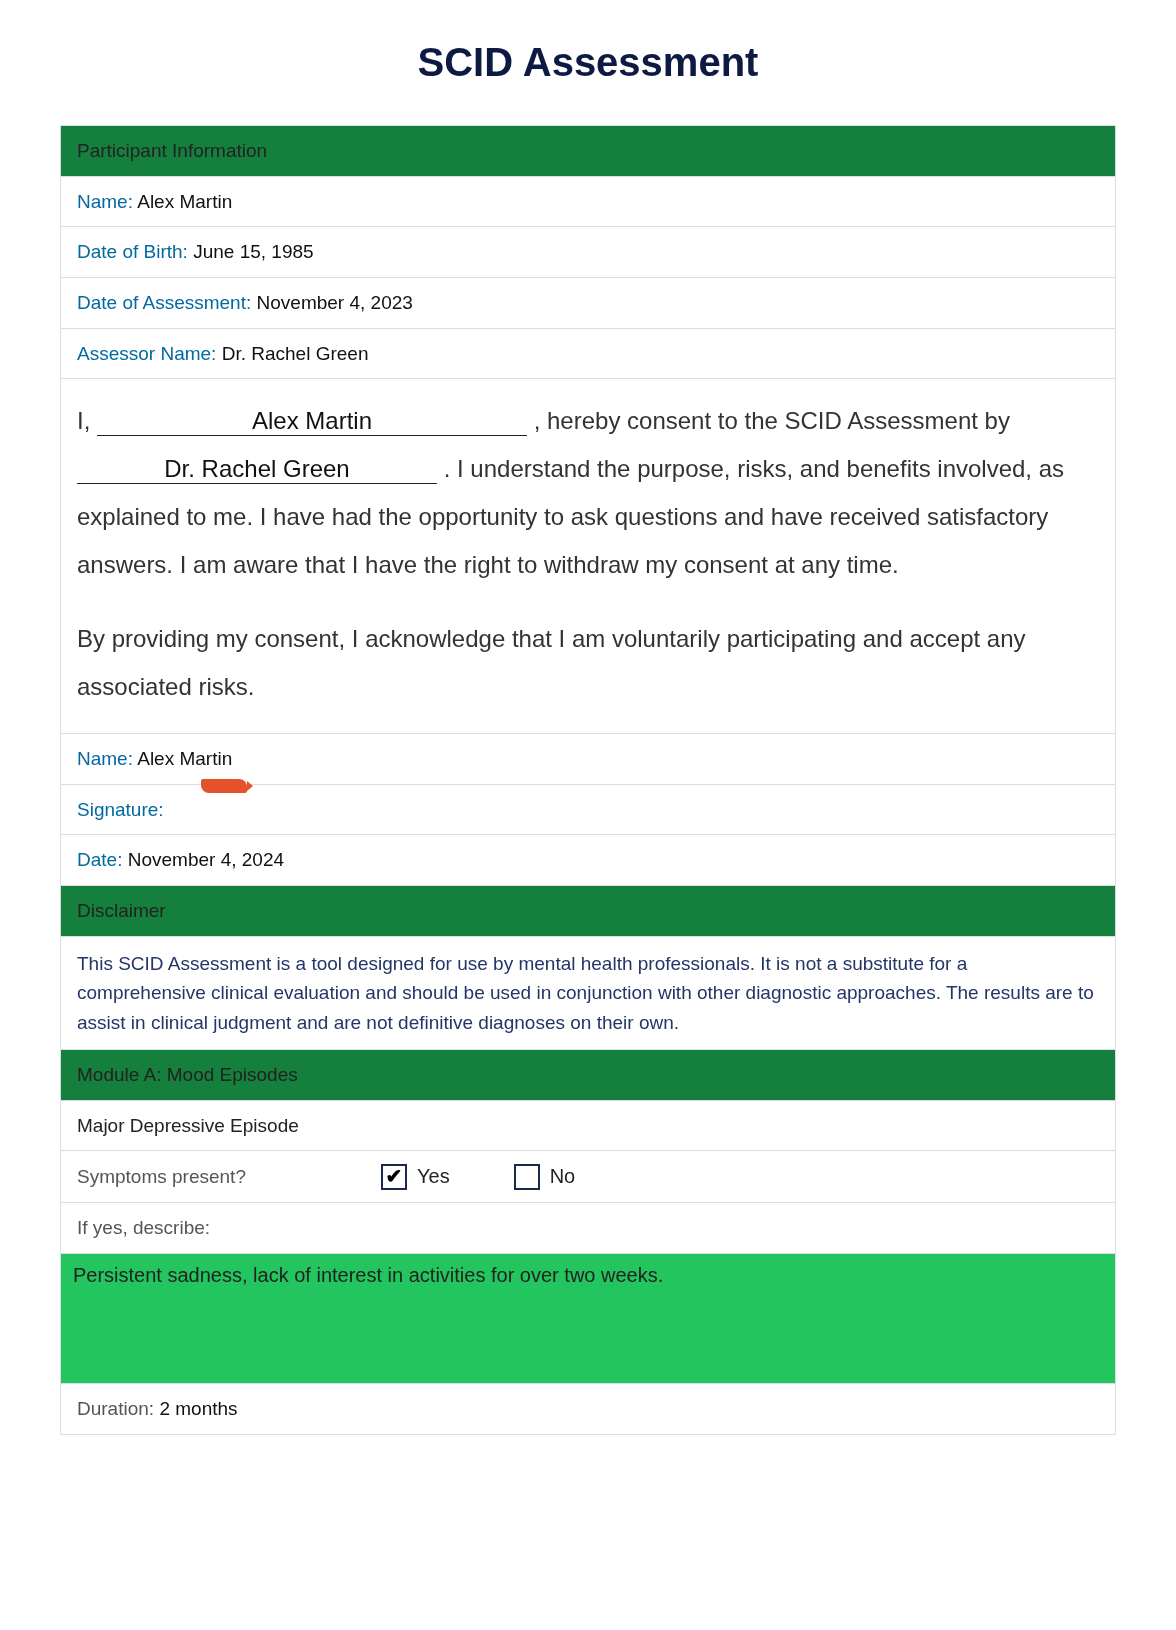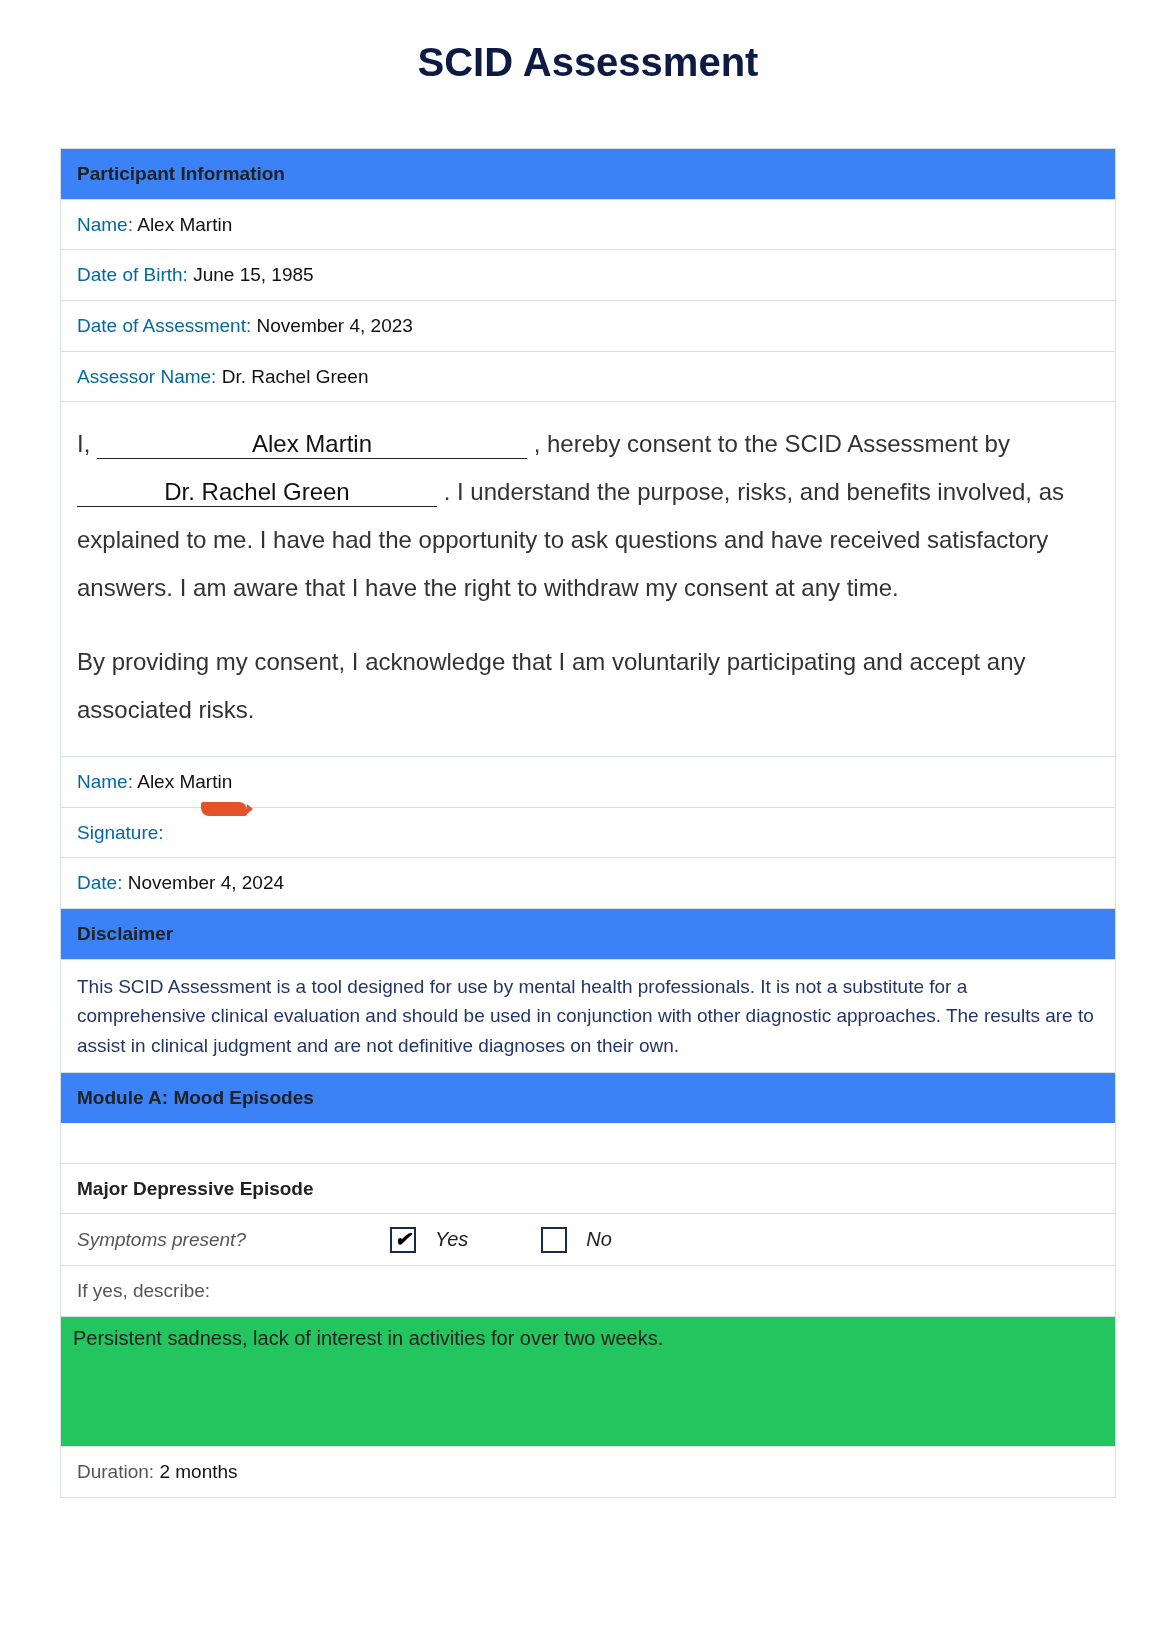--- a/index.html
+++ b/index.html
@@ -12,43 +12,42 @@
     color: #2b2b2b;
   }
   .page {
     padding: 30px 60px 60px 60px;
   }
   h1.title {
     text-align: center;
     color: #0d1b44;
     font-size: 40px;
     font-weight: 800;
-    margin: 10px 0 63px 0;
+    margin: 10px 0 40px 0;
   }
   .table-wrap {
     border: 1px solid #d9dee5;
     border-top: none;
   }
   .row {
     border-top: 1px solid #d9dee5;
     padding: 12px 16px 12px 16px;
     font-size: 19px;
     line-height: 1.35;
     background: #ffffff;
     color: #333;
   }
   .row.header {
-    background: #3b82f6;
-    font-weight: 700;
+    background: #15803d;
+    font-weight: 400;
     color: #222;
   }
   .row.subheader {
-    font-weight: 700;
-    color: #222;
-    margin-top: 40px;
+    font-weight: 400;
+    color: #222;
   }
   .label { color: #0369a1; }
   .value { color: #111; }
   
   .consent-block {
     padding: 18px 16px 22px 16px;
     font-size: 24px;
     line-height: 2.0;
     color: #333;
     border-top: 1px solid #d9dee5;
@@ -67,22 +66,21 @@
   .consent-para { margin-bottom: 26px; }
   .disclaimer-text {
     color: #243667;
     font-size: 19px;
     line-height: 1.55;
   }
   
   .check-row {
     display: flex;
     align-items: center;
-    gap: 13px;
-    font-style: italic;
+    gap: 4px;
   }
   .check-row .q-label {
     width: 300px;
     color: #555;
   }
   .cbox {
     width: 26px;
     height: 26px;
     border: 2.5px solid #1b2a4a;
     display: inline-flex;

